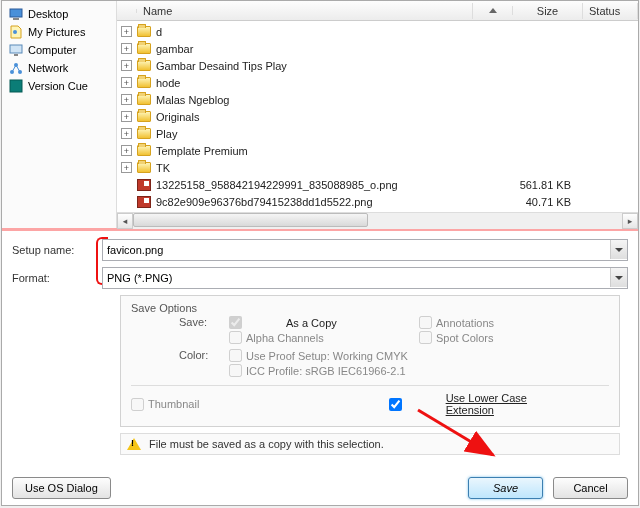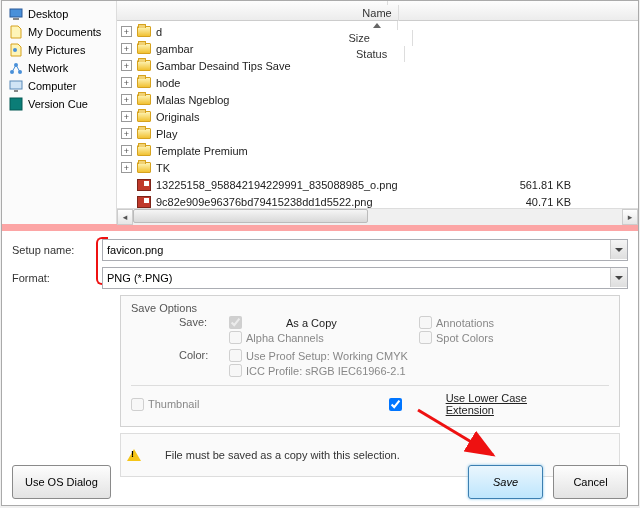--- a/index.html
+++ b/index.html
@@ -1,29 +1,29 @@
 <!DOCTYPE html>
 <html><head>
 <meta charset="utf-8">
 <style>
 * { box-sizing: border-box; margin: 0; padding: 0; font-family: "Segoe UI", Tahoma, sans-serif; font-size: 11px; }
 body { background: #f0f0f0; width: 640px; height: 508px; overflow: hidden; position: relative; }
 .window { background: #fff; border: 1px solid #aaa; width: 638px; height: 506px; margin: 0 auto; position: relative; }
 
-.top-area { display: flex; height: 230px; border-bottom: 7px solid #fca5a5; }
+.top-area { display: flex; height: 230px; border-bottom: 3px solid #fca5a5; }
 .shortcuts { width: 115px; background: #fbfbfb; border-right: 1px solid #ddd; padding: 4px 2px; }
 .shortcut-item { display: flex; align-items: center; gap: 4px; padding: 1px 4px; cursor: pointer; }
 .shortcut-item svg { flex: 0 0 16px; }
 .shortcut-label { white-space: nowrap; }
 
 .file-area { flex: 1; display: flex; flex-direction: column; }
-.file-header { display: flex; background: linear-gradient(#fdfdfd,#ececec); border-bottom: 1px solid #ccc; height: 20px; align-items: center; flex-direction: column; }
+.file-header { display: flex; background: linear-gradient(#fdfdfd,#ececec); border-bottom: 1px solid #ccc; height: 20px; align-items: center; }
 .col-h { border-right: 1px solid #ddd; padding: 2px 6px; color: #333; }
 .col-name { flex: 1; }
-.col-size { width: 70px; text-align: left; }
+.col-size { width: 70px; text-align: center; }
 .col-status { width: 55px; }
 .triangle { margin: 0 auto; width: 0; height: 0; border-left: 4px solid transparent; border-right: 4px solid transparent; border-bottom: 5px solid #666; }
 
 .file-list { flex: 1; overflow: hidden; padding: 2px 0; }
 .file-row { display: flex; align-items: center; height: 17px; padding: 0 4px; }
 .tree-exp { width: 11px; height: 11px; border: 1px solid #999; display: flex; align-items: center; justify-content: center; font-size: 9px; color: #555; margin-right: 4px; background: #fff; cursor: pointer; }
 .tree-spacer { width: 15px; }
 .file-icon { width: 16px; height: 14px; margin-right: 4px; display: flex; align-items: center; justify-content: center; }
 .folder-ico { width: 14px; height: 11px; background: linear-gradient(#fef5b8,#f1c132); border: 1px solid #d6a21e; border-radius: 1px; position: relative; }
 .folder-ico::before { content:""; position:absolute; top:-3px; left:0; width:6px; height:3px; background:#f1d274; border:1px solid #d6a21e; border-bottom:none; border-radius:1px 1px 0 0;}
@@ -57,26 +57,26 @@
 .chk input { margin-right: 4px; width: 13px; height: 13px; }
 .chk-label { color: #888; }
 .chk.enabled .chk-label { color: #222; margin-left: 40px; }
 .warn-ico { display:inline-flex; width:14px; height:12px; margin-right:4px;}
 .warn-tri { width:0; height:0; border-left:7px solid transparent; border-right:7px solid transparent; border-bottom:12px solid #f5c518; position:relative;}
 .warn-tri::after { content:"!"; position:absolute; left:-3px; top:0px; font-size:9px; font-weight:bold; color:#000;}
 
 .hr-line { border-top: 1px solid #ddd; margin: 6px 0; }
 .bottom-opts { display: flex; align-items: center; }
 
-.info-row { margin-top: 6px; border: 1px solid #ddd; background: #fafafa; padding: 15px 6px; display: flex; align-items: center; gap: 16px; }
+.info-row { margin-top: 6px; border: 1px solid #ddd; background: #fafafa; padding: 4px 6px; display: flex; align-items: center; }
 .info-row .warn-ico { margin-right: 8px; }
 .info-text { color: #333; }
 
 .button-row { position: absolute; bottom: 6px; left: 0; right: 0; display: flex; align-items: center; padding: 0 10px; }
-.btn { height: 34px; padding: 0 12px; border: 1px solid #8a8a8a; background: linear-gradient(#fdfdfd,#e3e3e3); border-radius: 3px; cursor: pointer; min-width: 75px; }
+.btn { height: 22px; padding: 0 12px; border: 1px solid #8a8a8a; background: linear-gradient(#fdfdfd,#e3e3e3); border-radius: 3px; cursor: pointer; min-width: 75px; }
 .btn.primary { border: 1px solid #3c7fb1; background: linear-gradient(#eaf6fd,#bee6fd); box-shadow: 0 0 3px #7cc1ea; font-style: italic; }
 .spacer-flex { flex: 1; }
 .gap { width: 10px; }
 
 .red-arrow { position: absolute; right: 135px; bottom: 40px; pointer-events: none; }
 </style>
 </head>
 <body>
 
 <div class="window">
@@ -86,45 +86,39 @@
         <div class="shortcut-item">
           <svg width="16" height="16">
             <rect x="2" y="3" width="12" height="8" fill="#4a90d9" stroke="#2a5a99"></rect>
             <rect x="5" y="12" width="6" height="2" fill="#888"></rect>
           </svg>
           <span class="shortcut-label">Desktop</span>
         </div>
         <div class="shortcut-item">
           <svg width="16" height="16">
             <path d="M3 2h7l3 3v9H3z" fill="#fef5b8" stroke="#d6a21e"></path>
-          </svg>
-          <span class="shortcut-label">My Documents</span>
-        </div>
-        <div class="shortcut-item">
-          <svg width="16" height="16">
-            <path d="M3 2h7l3 3v9H3z" fill="#fef5b8" stroke="#d6a21e"></path>
             <circle cx="7" cy="8" r="2" fill="#4a90d9"></circle>
           </svg>
           <span class="shortcut-label">My Pictures</span>
+        </div>
+        <div class="shortcut-item">
+          <svg width="16" height="16">
+            <rect x="2" y="3" width="12" height="8" fill="#d0e4f5" stroke="#5a8ab8"></rect>
+            <rect x="6" y="12" width="4" height="2" fill="#888"></rect>
+          </svg>
+          <span class="shortcut-label">Computer</span>
         </div>
         <div class="shortcut-item">
           <svg width="16" height="16">
             <circle cx="8" cy="5" r="2" fill="#4a90d9"></circle>
             <circle cx="4" cy="12" r="2" fill="#4a90d9"></circle>
             <circle cx="12" cy="12" r="2" fill="#4a90d9"></circle>
             <path d="M8 5L4 12M8 5l4 7" stroke="#4a90d9"></path>
           </svg>
           <span class="shortcut-label">Network</span>
-        </div>
-        <div class="shortcut-item">
-          <svg width="16" height="16">
-            <rect x="2" y="3" width="12" height="8" fill="#d0e4f5" stroke="#5a8ab8"></rect>
-            <rect x="6" y="12" width="4" height="2" fill="#888"></rect>
-          </svg>
-          <span class="shortcut-label">Computer</span>
         </div>
         <div class="shortcut-item">
           <svg width="16" height="16">
             <rect x="2" y="2" width="12" height="12" fill="#0b7d77" stroke="#055a54"></rect>
           </svg>
           <span class="shortcut-label">Version Cue</span>
         </div>
       </div>
 
     <div class="file-area">
@@ -154,21 +148,21 @@
             </div>
             <div class="file-name">gambar</div>
             <div class="file-size"></div>
             <div class="file-status"></div>
           </div>
           <div class="file-row">
             <div class="tree-exp">+</div>
             <div class="file-icon">
               <div class="folder-ico"></div>
             </div>
-            <div class="file-name">Gambar Desaind Tips Save</div>
+            <div class="file-name">Gambar Desaind Tips Play</div>
             <div class="file-size"></div>
             <div class="file-status"></div>
           </div>
           <div class="file-row">
             <div class="tree-exp">+</div>
             <div class="file-icon">
               <div class="folder-ico"></div>
             </div>
             <div class="file-name">hode</div>
             <div class="file-size"></div>

